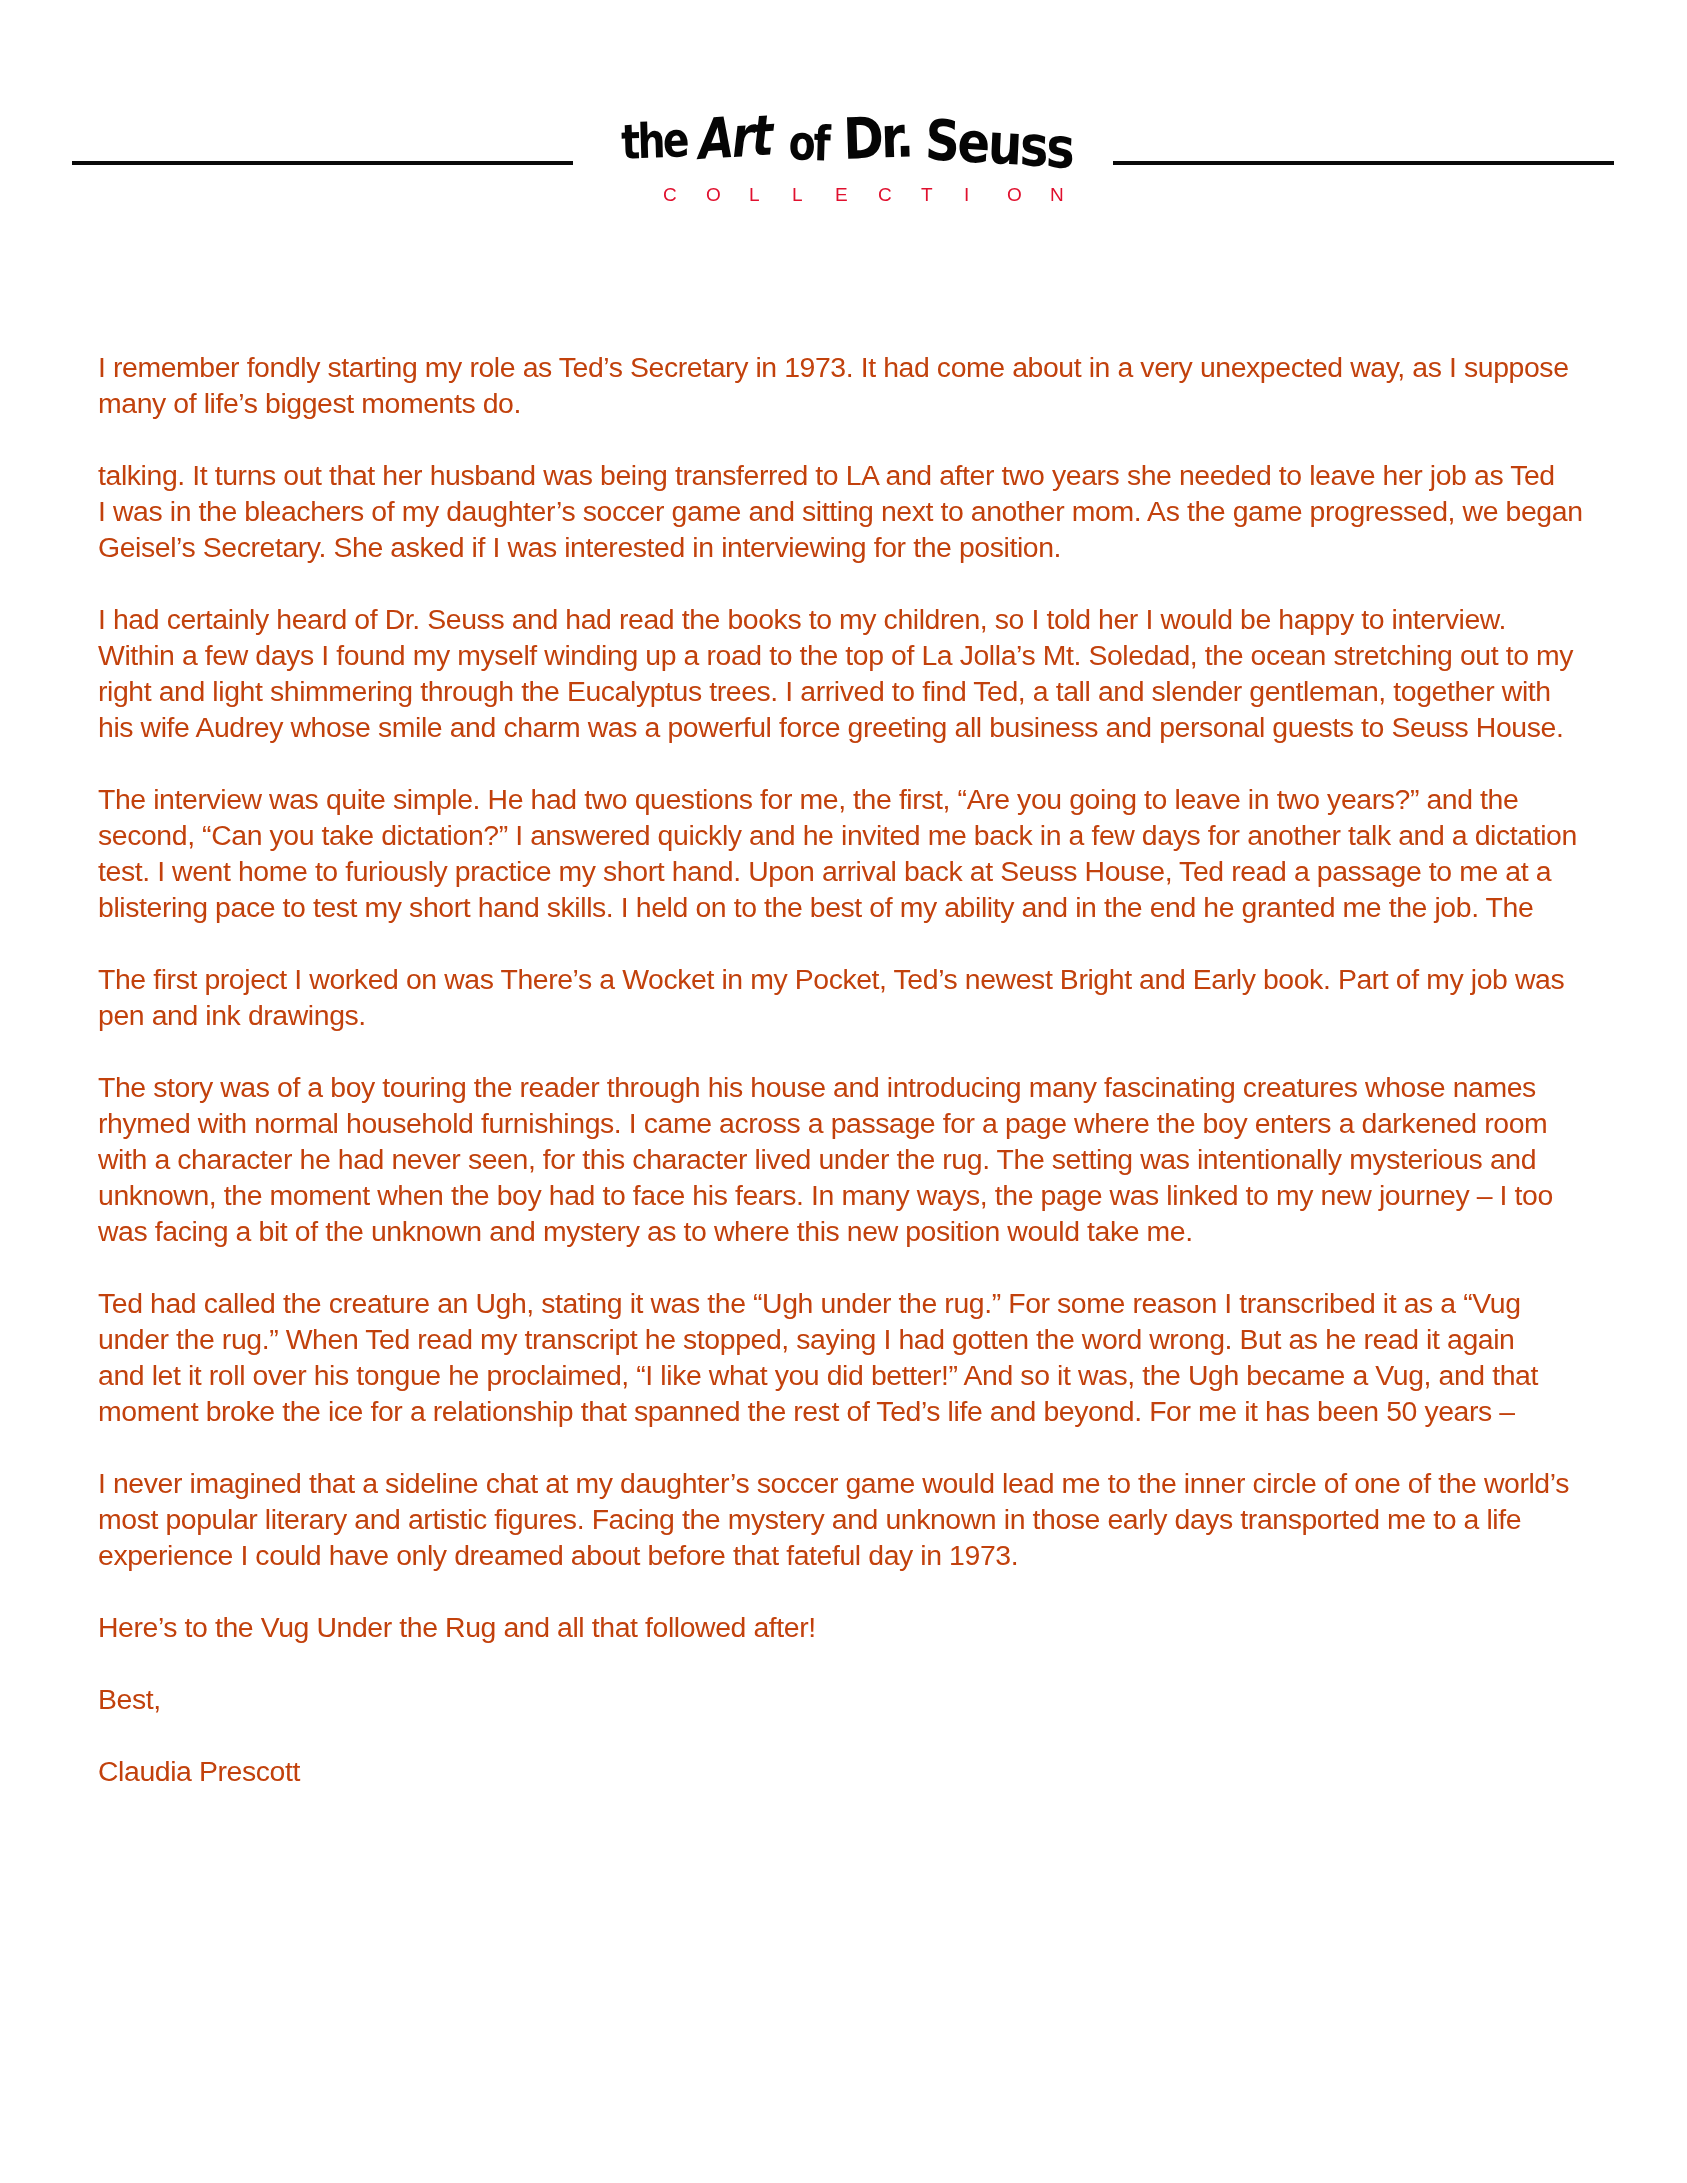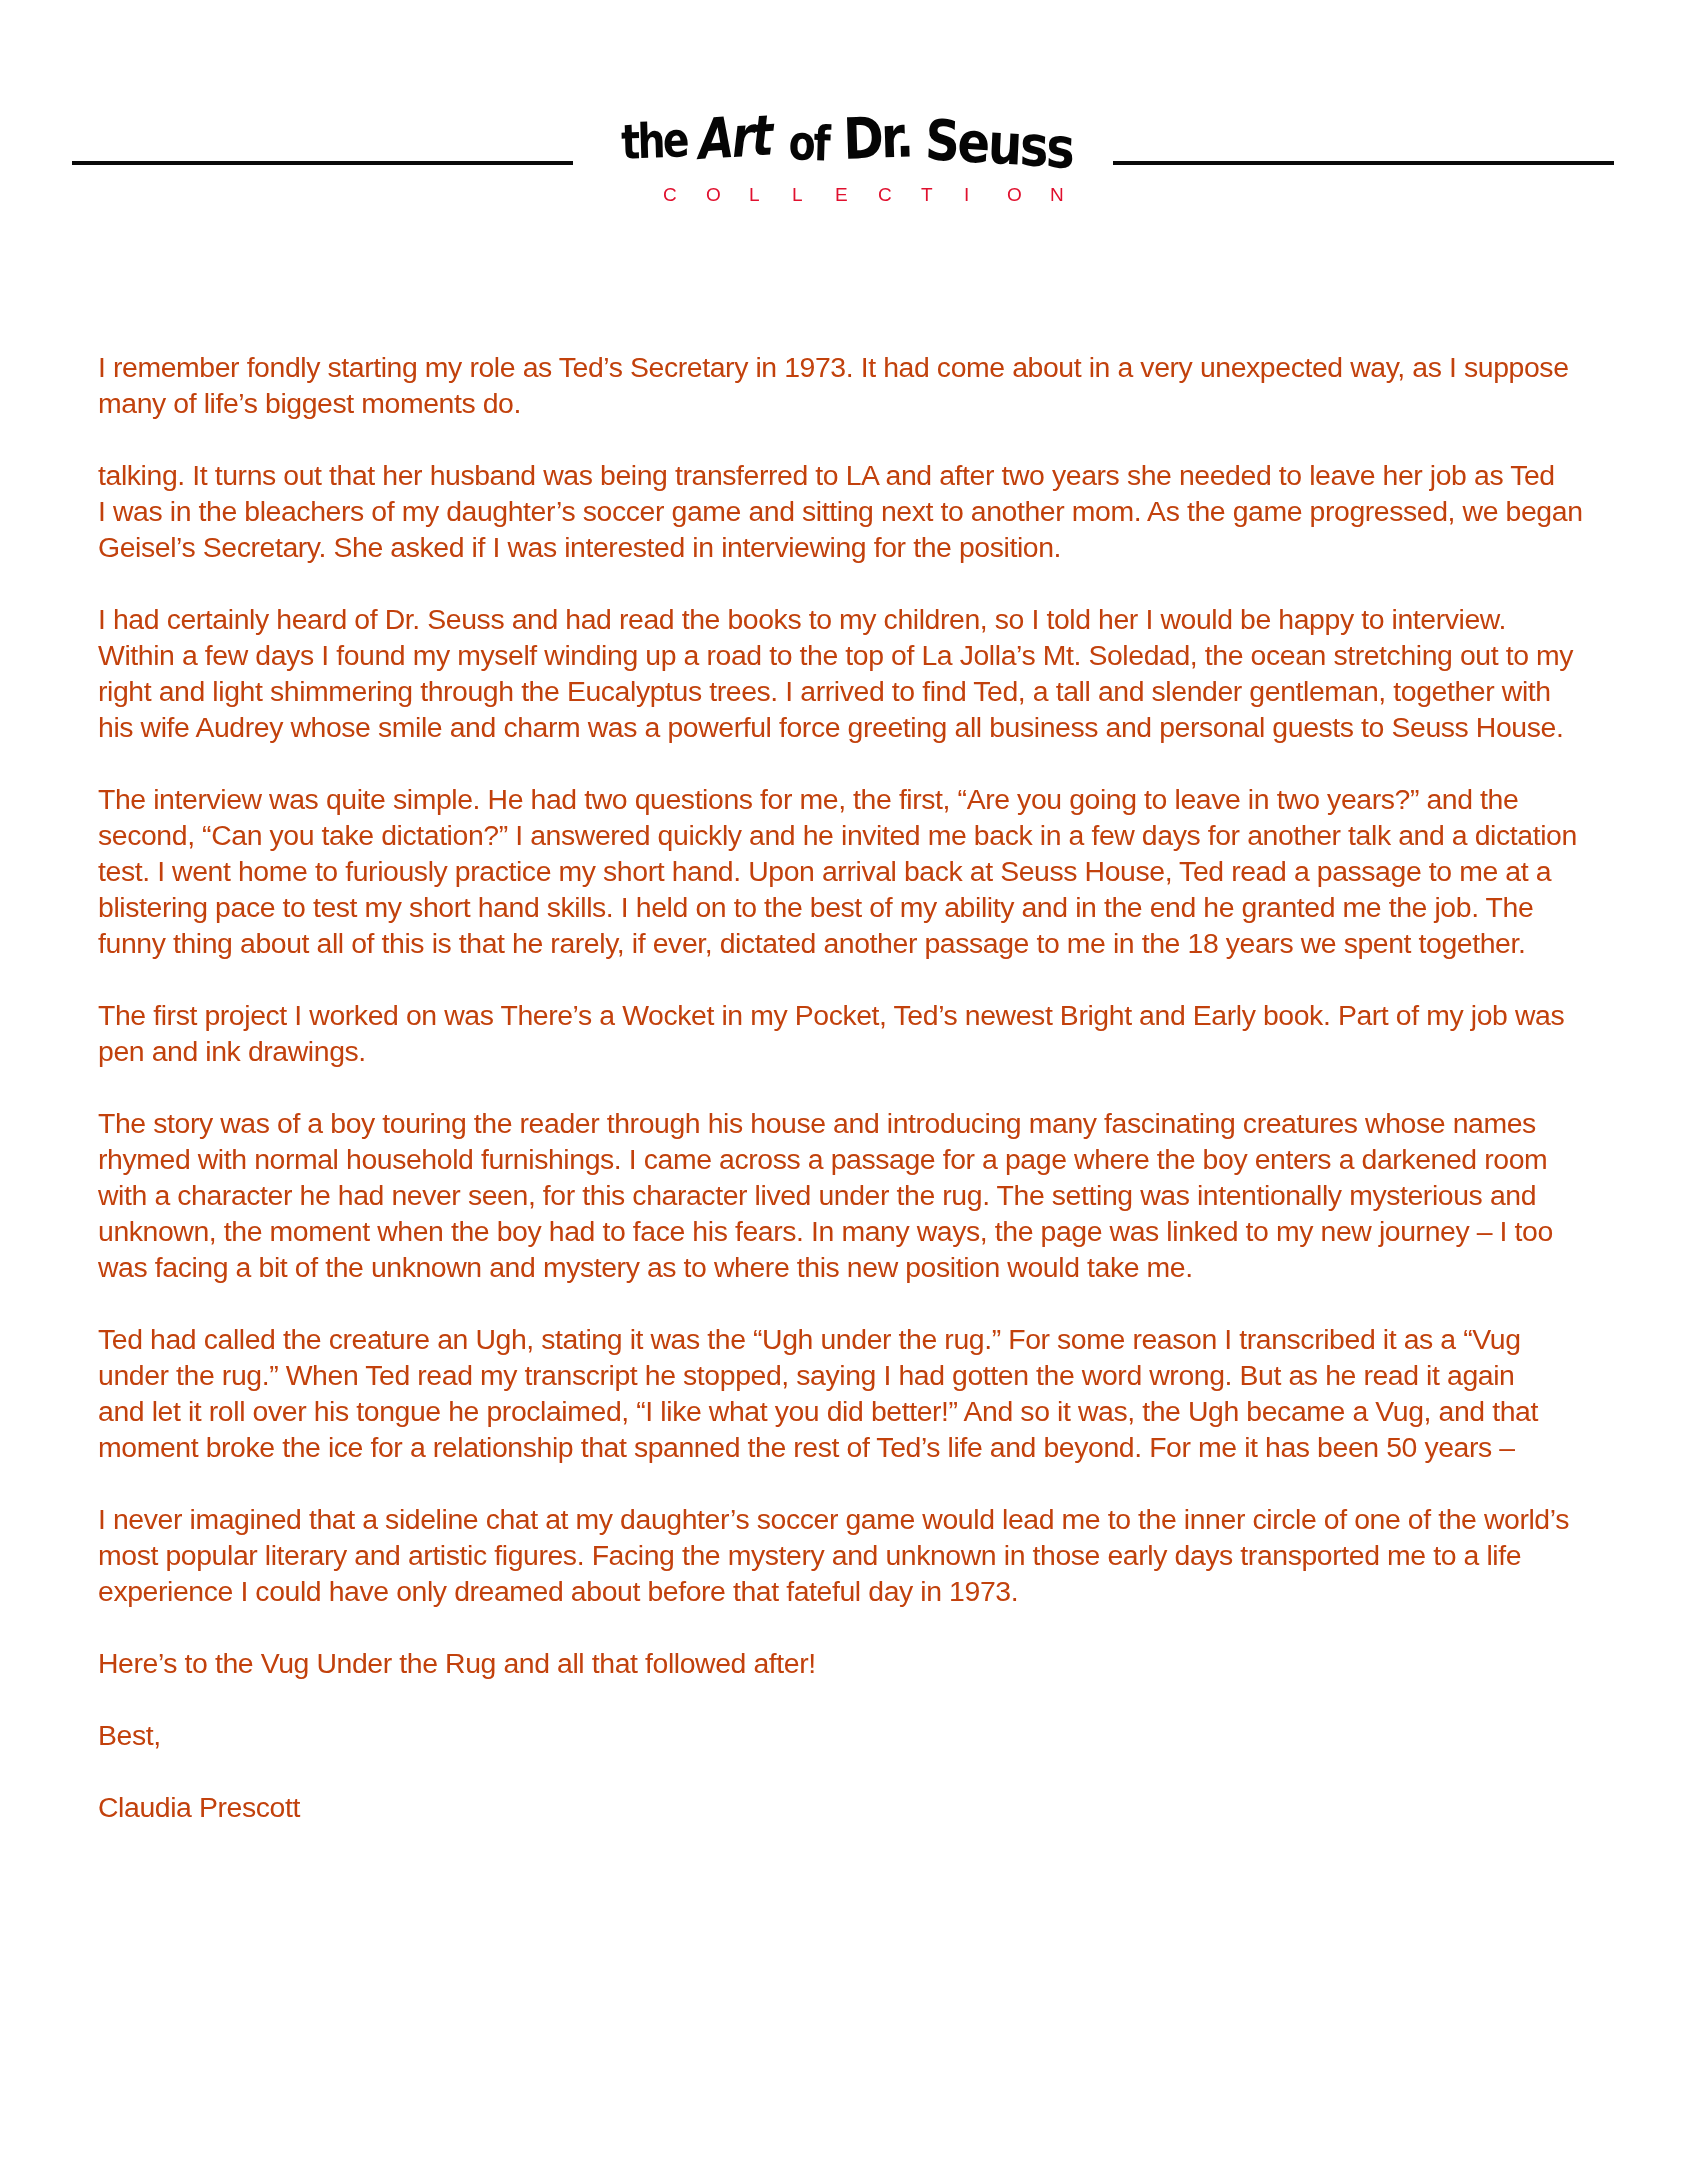--- a/index.html
+++ b/index.html
@@ -158,21 +158,20 @@
     <span class="line">right and light shimmering through the Eucalyptus trees.  I arrived to find Ted, a tall and slender gentleman, together with</span>
     <span class="line">his wife Audrey whose smile and charm was a powerful force greeting all business and personal guests to Seuss House.</span>
   </div>
   <div class="gap"></div>
 
   <div class="para">
     <span class="line">The interview was quite simple.  He had two questions for me, the first, “Are you going to leave in two years?” and the</span>
     <span class="line">second, “Can you take dictation?”  I answered quickly and he invited me back in a few days for another talk and a dictation</span>
     <span class="line">test.  I went home to furiously practice my short hand.  Upon arrival back at Seuss House, Ted read a passage to me at a</span>
     <span class="line">blistering pace to test my short hand skills.  I held on to the best of my ability and in the end he granted me the job.  The</span>
-    <span class="line">funny thing about all of this is that he rarely, if ever, dictated another passage to me in the 18 years we spent together.</span>
   </div>
   <div class="gap"></div>
 
   <div class="para">
     <span class="line">The first project I worked on was There’s a Wocket in my Pocket, Ted’s newest Bright and Early book.  Part of my job was</span>
     <span class="line">pen and ink drawings.</span>
   </div>
   <div class="gap"></div>
 
   <div class="para">

